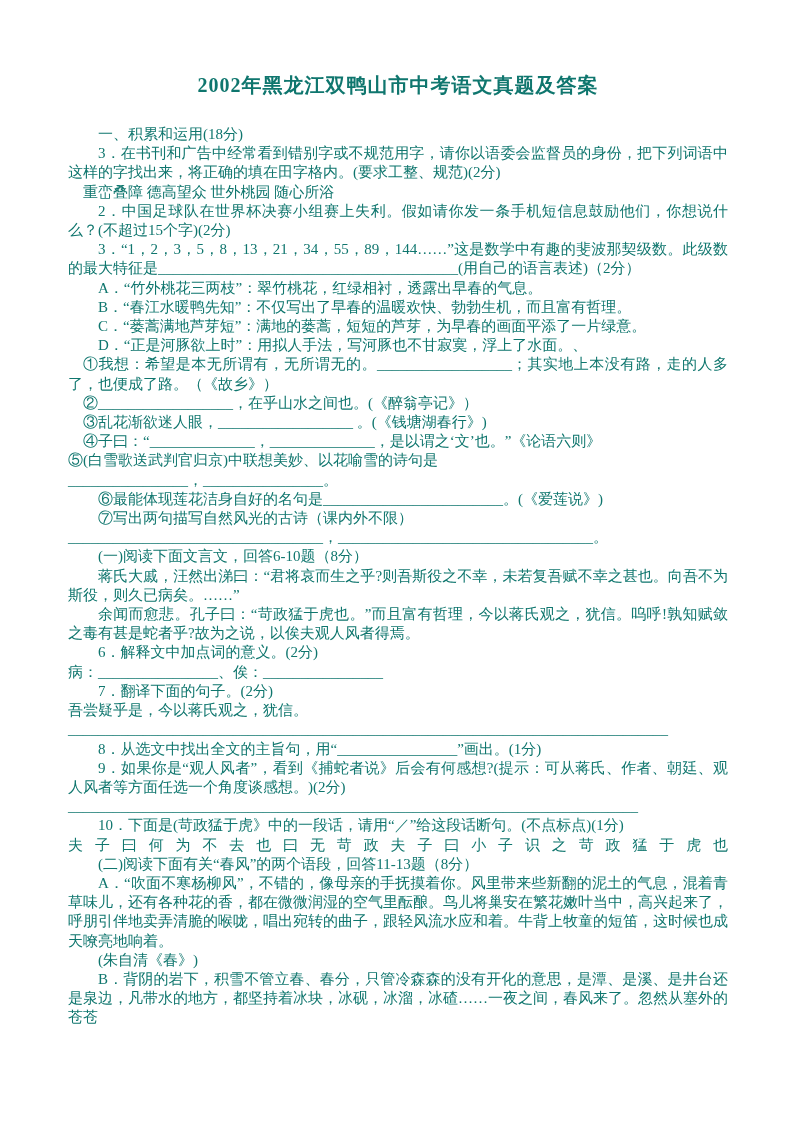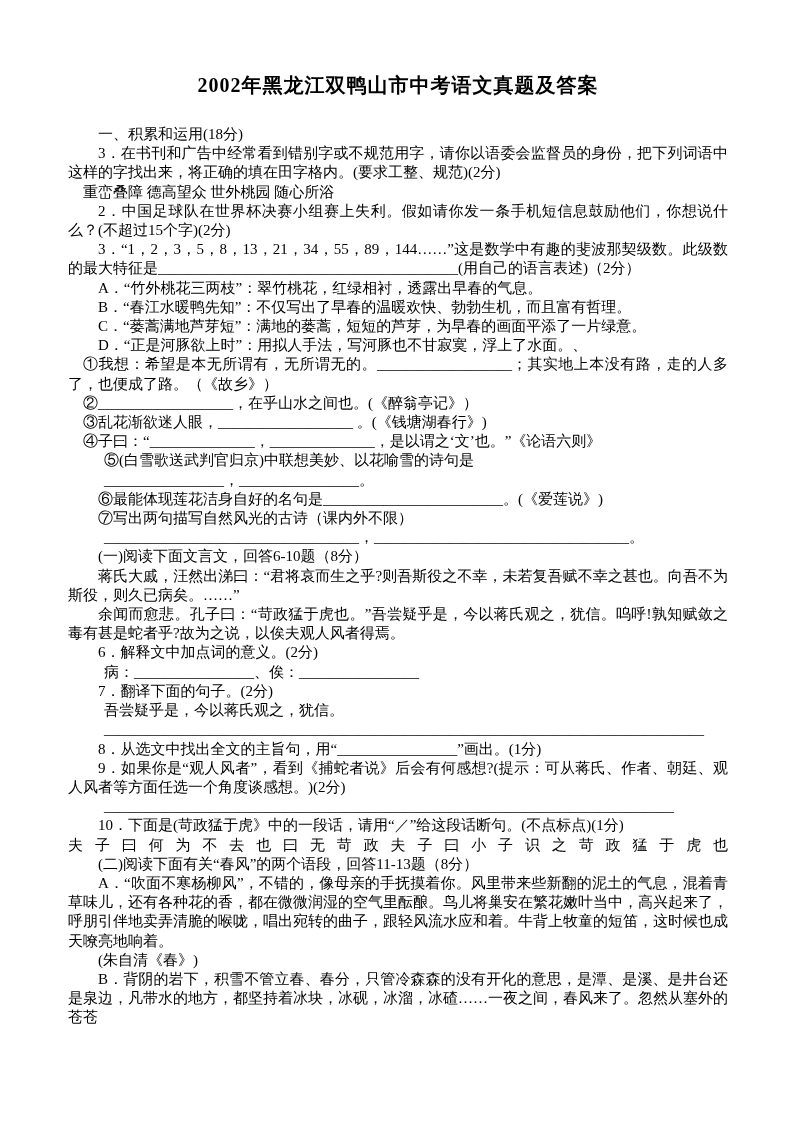--- a/index.html
+++ b/index.html
@@ -9,40 +9,40 @@
   }
   .page {
     position: relative;
     width: 794px;
     height: 1123px;
     margin: 0 auto;
     background: #ffffff;
     box-sizing: border-box;
     padding: 72px 66px 0 68px;
     overflow: hidden;
-    color: #000000;
+    color: #0f766e;
     font-family: "Liberation Serif", "DejaVu Serif", serif;
   }
   .doc-title {
     font-size: 20px;
     font-weight: bold;
     text-align: center;
     margin: 0 0 26px 0;
     letter-spacing: 1px;
   }
   .doc-body p.ln {
     margin: 0;
     font-size: 15px;
     line-height: 19.2px;
     text-align: justify;
     overflow-wrap: break-word;
   }
   .doc-body p.indent  { text-indent: 2em; }
   .doc-body p.indent1 { text-indent: 1em; }
-  .doc-body p.flush   { text-indent: 0; margin-left: 36px; }
+  .doc-body p.flush   { text-indent: 0; }
   .doc-body p.spaced  {
     text-indent: 0;
     text-align: justify;
     text-align-last: justify;
     font-family: Liberation Serif, serif;
   }
 </style>
 </head>
 <body>
 
@@ -62,21 +62,21 @@
       <p class="ln indent1">②__________________，在乎山水之间也。(《醉翁亭记》）</p>
       <p class="ln indent1">③乱花渐欲迷人眼，__________________ 。(《钱塘湖春行》)</p>
       <p class="ln indent1">④子曰：“______________，______________，是以谓之‘文’也。”《论语六则》</p>
       <p class="ln flush">⑤(白雪歌送武判官归京)中联想美妙、以花喻雪的诗句是</p>
       <p class="ln flush">________________，________________。</p>
       <p class="ln indent">⑥最能体现莲花洁身自好的名句是________________________。(《爱莲说》)</p>
       <p class="ln indent">⑦写出两句描写自然风光的古诗（课内外不限）</p>
       <p class="ln flush">__________________________________，__________________________________。</p>
       <p class="ln indent">(一)阅读下面文言文，回答6-10题（8分）</p>
       <p class="ln indent">蒋氏大戚，汪然出涕曰：“君将哀而生之乎?则吾斯役之不幸，未若复吾赋不幸之甚也。向吾不为斯役，则久已病矣。……”</p>
-      <p class="ln indent">余闻而愈悲。孔子曰：“苛政猛于虎也。”吾尝疑乎是，今以蒋氏观之，犹信。呜呼!孰知赋敛之毒有甚是蛇者乎?故为之说，以俟夫观人风者得焉。</p>
+      <p class="ln indent">余闻而愈悲。孔子曰：“苛政猛于虎也。”而且富有哲理，今以蒋氏观之，犹信。呜呼!孰知赋敛之毒有甚是蛇者乎?故为之说，以俟夫观人风者得焉。</p>
       <p class="ln indent">6．解释文中加点词的意义。(2分)</p>
       <p class="ln flush">病：________________、俟：________________</p>
       <p class="ln indent">7．翻译下面的句子。(2分)</p>
       <p class="ln flush">吾尝疑乎是，今以蒋氏观之，犹信。</p>
       <p class="ln flush">________________________________________________________________________________</p>
       <p class="ln indent">8．从选文中找出全文的主旨句，用“________________”画出。(1分)</p>
       <p class="ln indent">9．如果你是“观人风者”，看到《捕蛇者说》后会有何感想?(提示：可从蒋氏、作者、朝廷、观人风者等方面任选一个角度谈感想。)(2分)</p>
       <p class="ln flush">____________________________________________________________________________</p>
       <p class="ln indent">10．下面是(苛政猛于虎》中的一段话，请用“／”给这段话断句。(不点标点)(1分)</p>
       <p class="ln spaced">夫 子 曰 何 为 不 去 也 曰 无 苛 政 夫 子 曰 小 子 识 之 苛 政 猛 于 虎 也</p>

